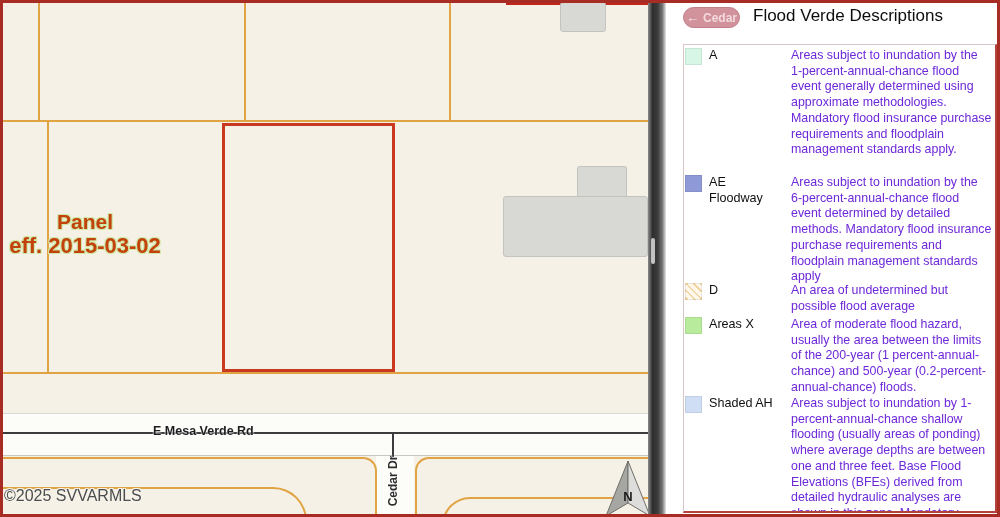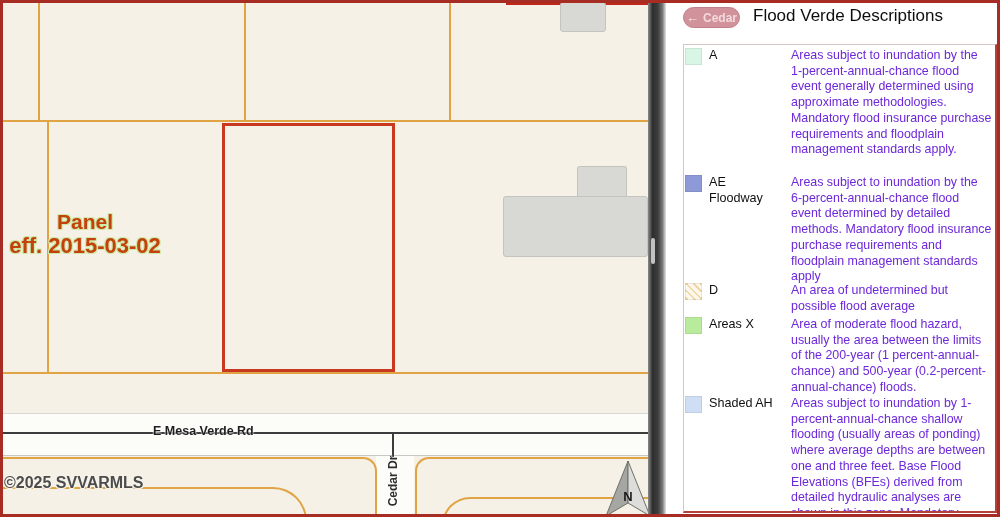--- a/index.html
+++ b/index.html
@@ -44,21 +44,21 @@
   #road-label-small {
     position:absolute; left:112px; top:424px; font-size:12.5px; font-weight:bold; color:#1e1e1e;
     text-shadow:0 0 2px #ffffff, 0 0 2px #ffffff; white-space:nowrap;margin-left:41px;
   }
   #cedar-label {
     position:absolute; left:352px; top:472px; width:86px; height:18px;
     transform:rotate(-90deg); font-size:12px; font-weight:bold; color:#2e2e2e;
     text-shadow:0 0 2px #ffffff; text-align:center; white-space:nowrap;
   }
   #copyright {
-    position:absolute; left:4px; top:474px; font-size:16px; font-weight:bold; color:#4c4c4c;
+    position:absolute; left:4px; top:487px; font-size:16px; font-weight:normal; color:#4c4c4c;
     text-shadow:-1px -1px 0 #f6f3ea, 1px -1px 0 #f6f3ea, -1px 1px 0 #f6f3ea, 1px 1px 0 #f6f3ea;
     white-space:nowrap;
   }
   #north { position:absolute; left:600px; top:460px; }
   
   #divider {
     position:absolute; left:648px; top:0; width:18px; height:517px;
     background:linear-gradient(90deg,#8a8a8a 0%,#2e2e2e 25%,#3d3d3d 55%,#777 80%,#e6e6e6 100%);
   }
   #divider-handle {

